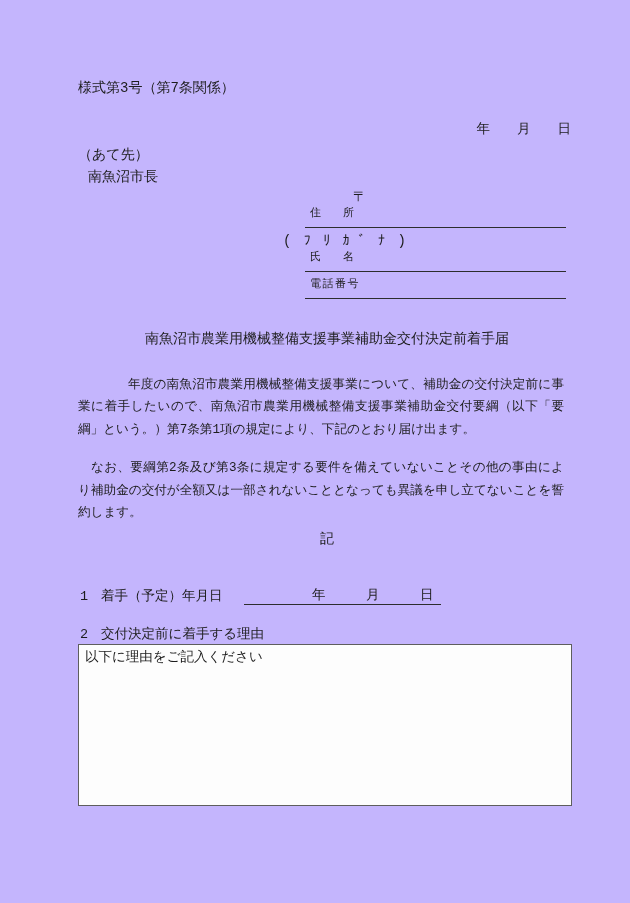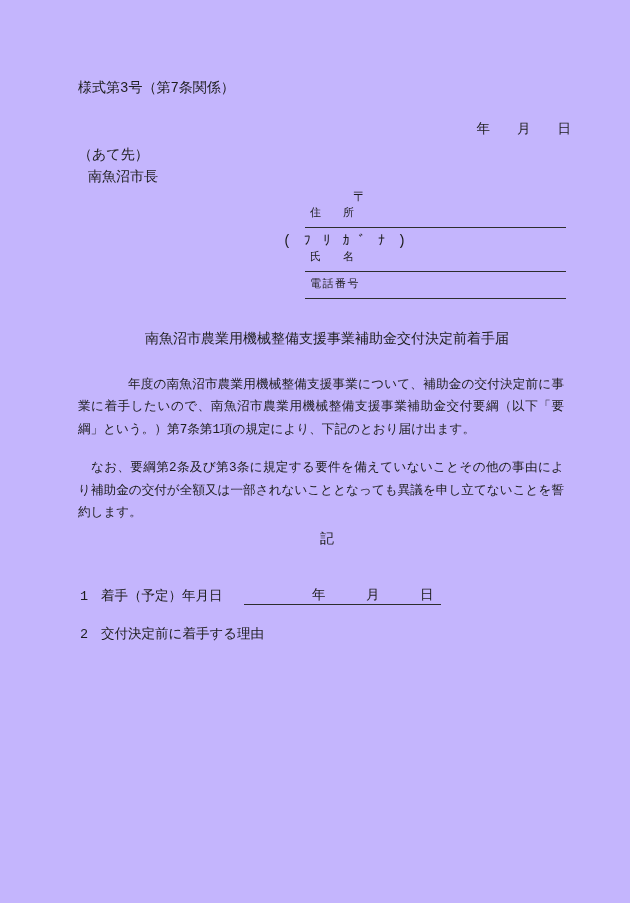--- a/index.html
+++ b/index.html
@@ -106,14 +106,17 @@
   <div class="abs fs14 centered" style="top:530px;">記</div>
 
   <div class="abs item-line" style="left:80px;top:586px;">
     <span class="item-num">1</span><span class="item-label">着手（予定）年月日</span><span class="date-blank">年　　　月　　　日</span>
   </div>
 
   <div class="abs item-line" style="left:80px;top:625px;text-align:center;">
     <span class="item-num">2</span><span class="item-label">交付決定前に着手する理由</span>
   </div>
 
+  <div class="reason-box">
+    <div>以下に理由をご記入ください</div>
+  </div>
 
 </div>
 
 </body></html>

